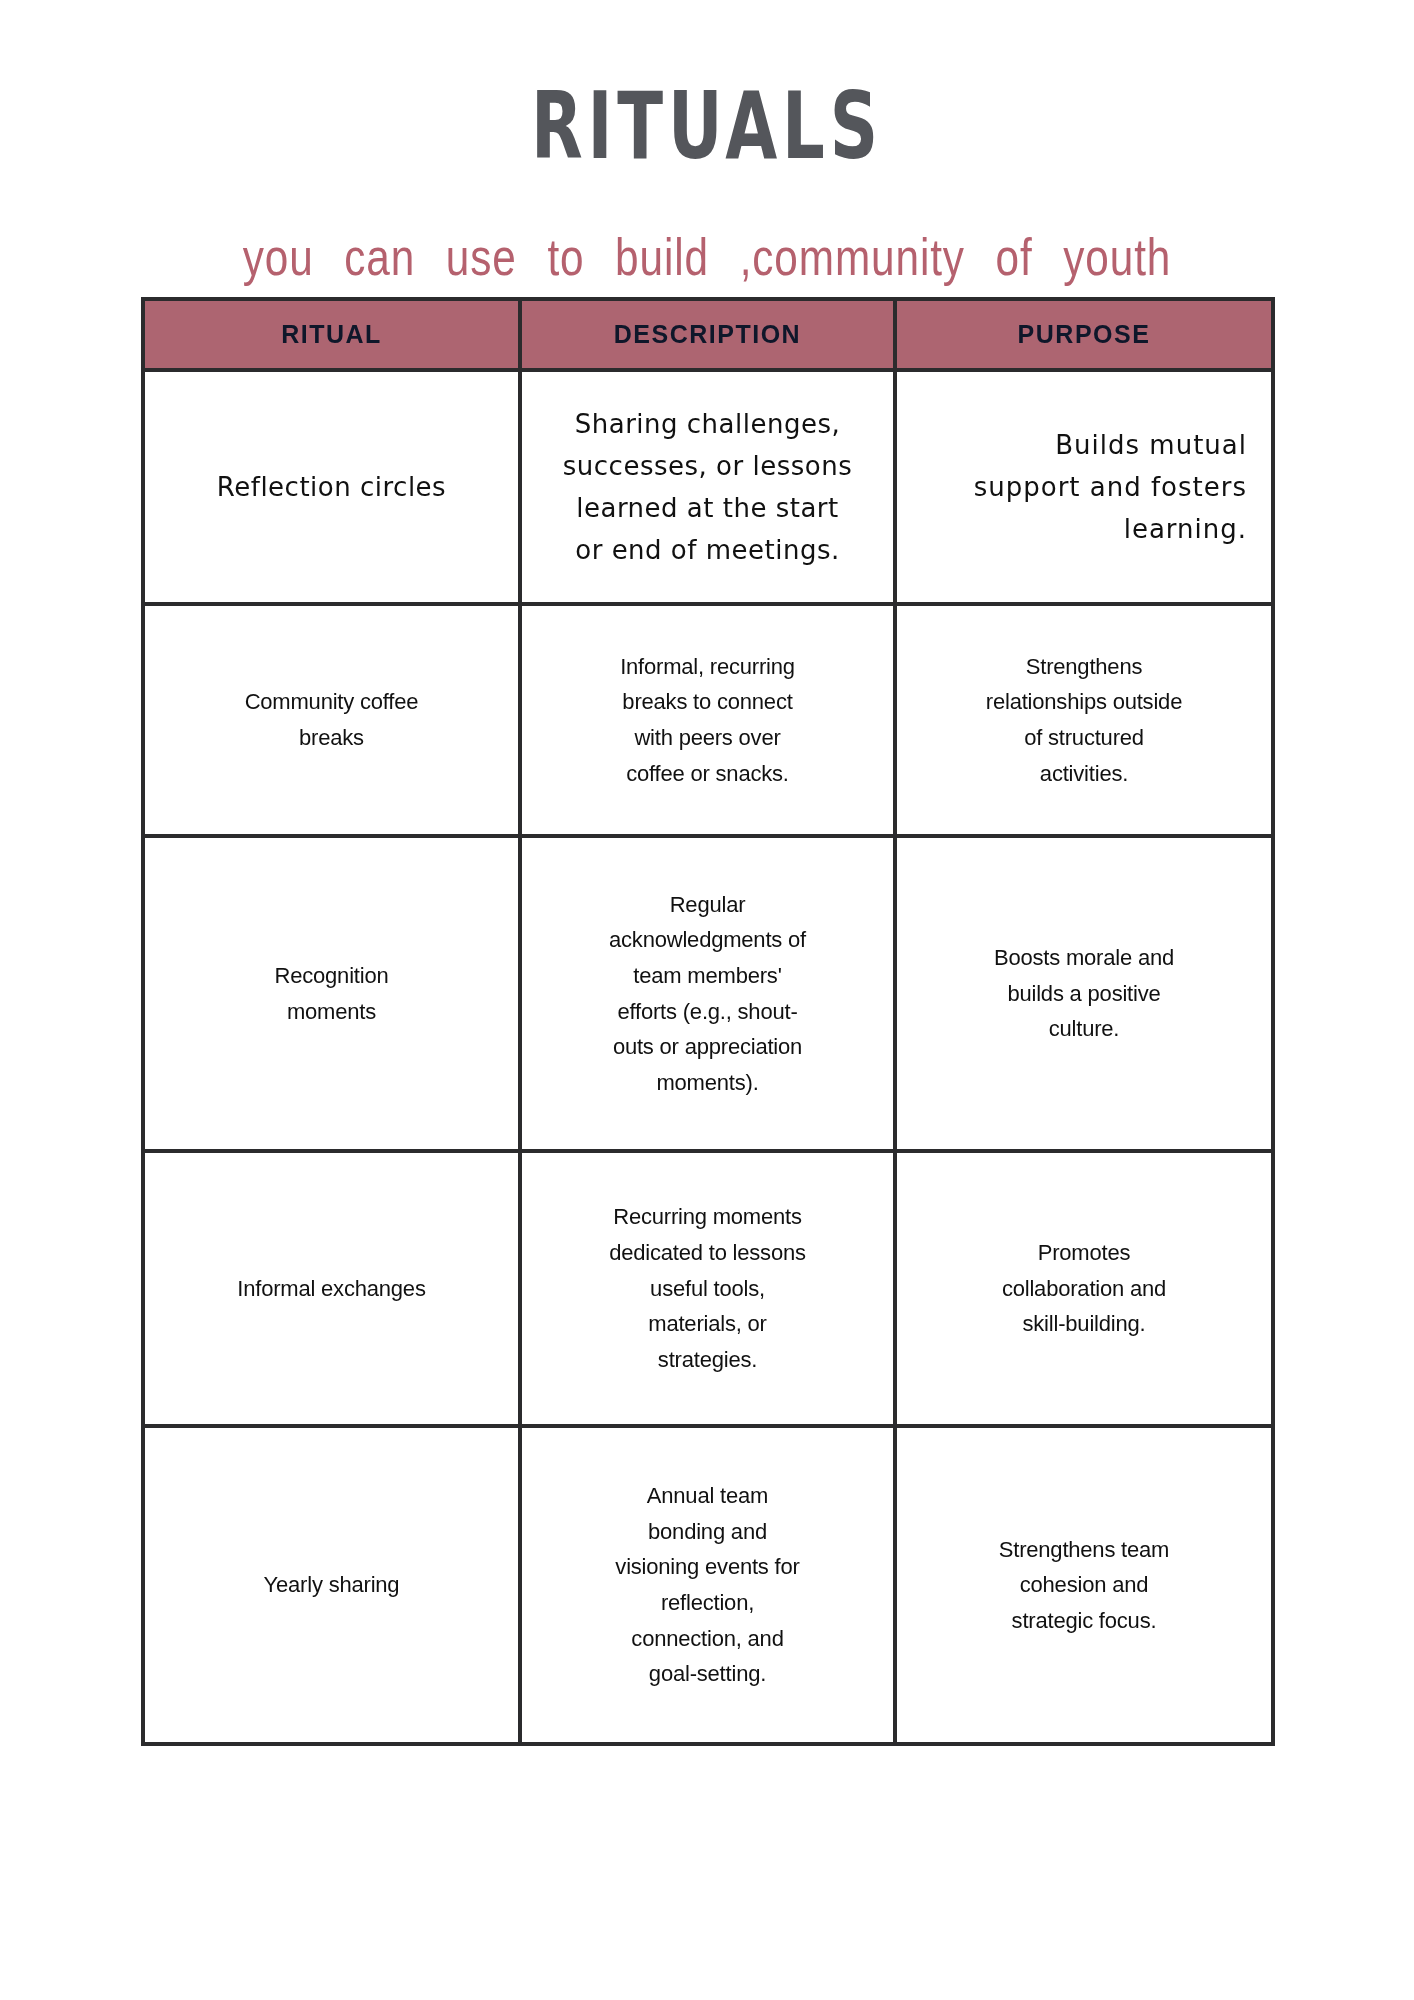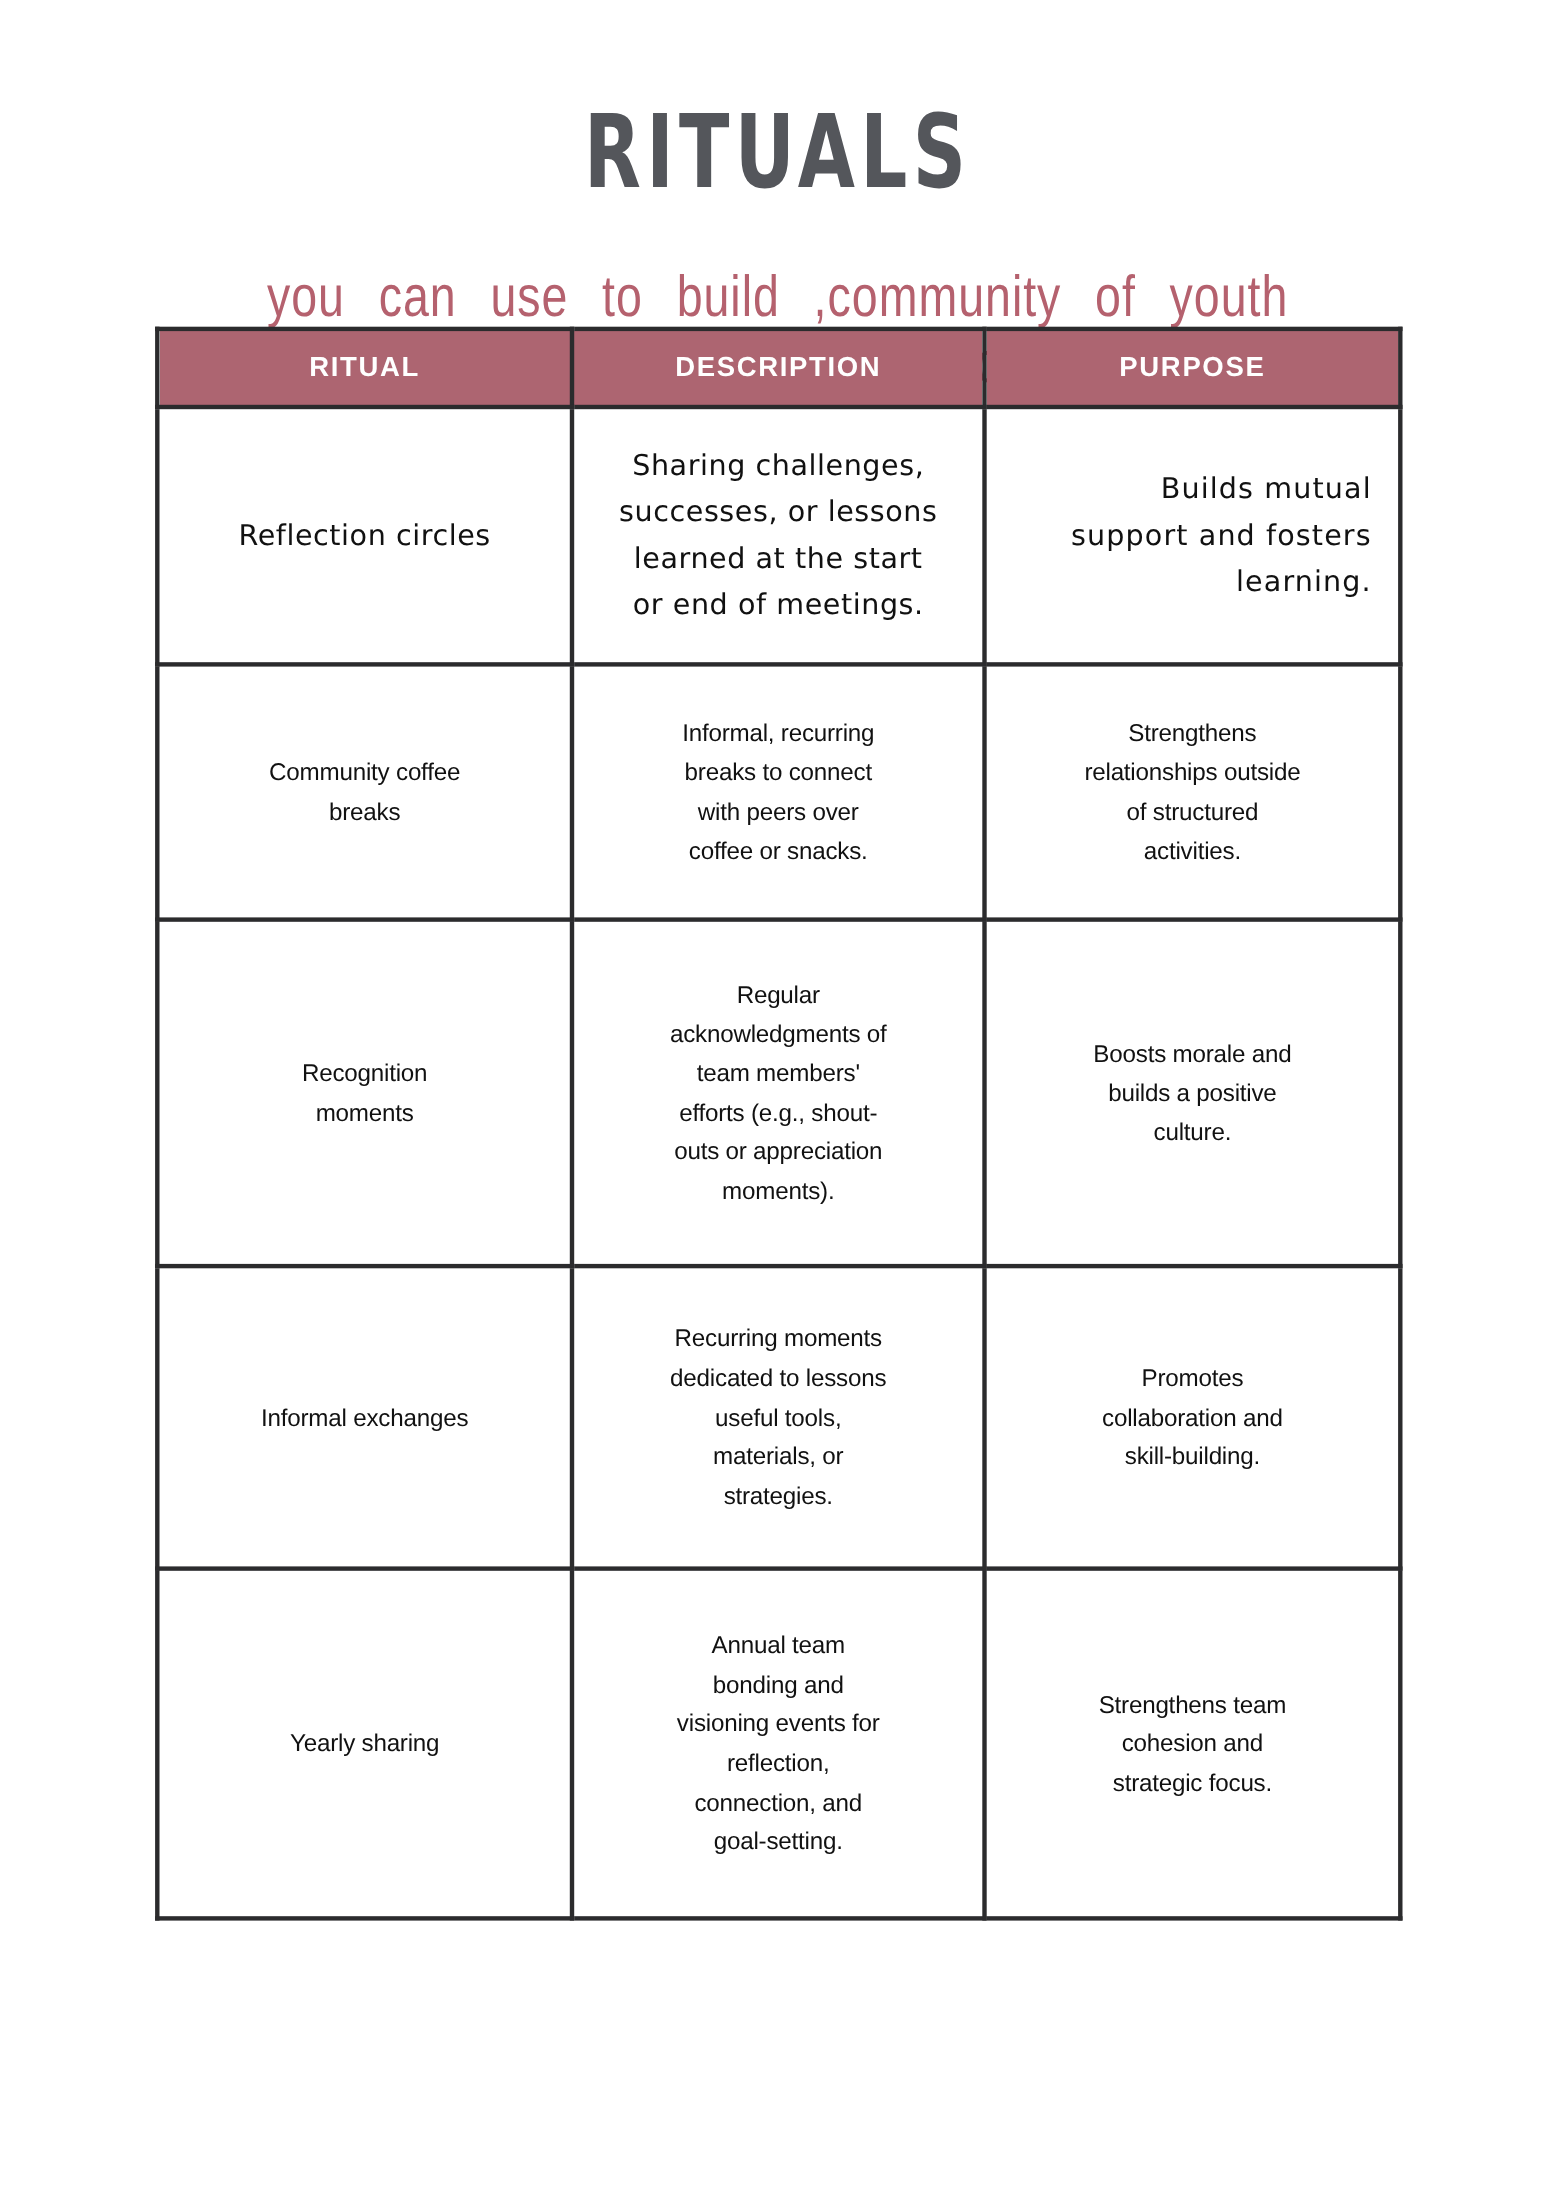--- a/index.html
+++ b/index.html
@@ -7,21 +7,21 @@
   .page {
     position: relative;
     width: 1414px;
     height: 2000px;
     background: #ffffff;
     overflow: hidden;
   }
 
   
   .title-wrap {
-    padding-top: 40px;
+    padding-top: 28px;
     text-align: center;
   }
   .title {
     display: inline-block;
     font-family: "DejaVu Sans", sans-serif;
     font-weight: bold;
     font-size: 84px;
     line-height: 1;
     color: #54565b;
     letter-spacing: 6px;
@@ -60,21 +60,21 @@
 
   .ritual-table th, .ritual-table td {
     border: 4px solid #2b2b2d;
     text-align: center;
     vertical-align: middle;
     padding: 6px 24px;
     overflow: hidden;
   }
   .ritual-table thead th {
     background: #ad6571;
-    color: #ffffff;
+    color: #0f172a;
     font-family: "Liberation Sans", sans-serif;
     font-size: 25px;
     font-weight: bold;
     letter-spacing: 1.5px;
     height: 67px;
     padding: 0;
   }
   .ritual-table td {
     color: #111111;
     white-space: pre-line;

